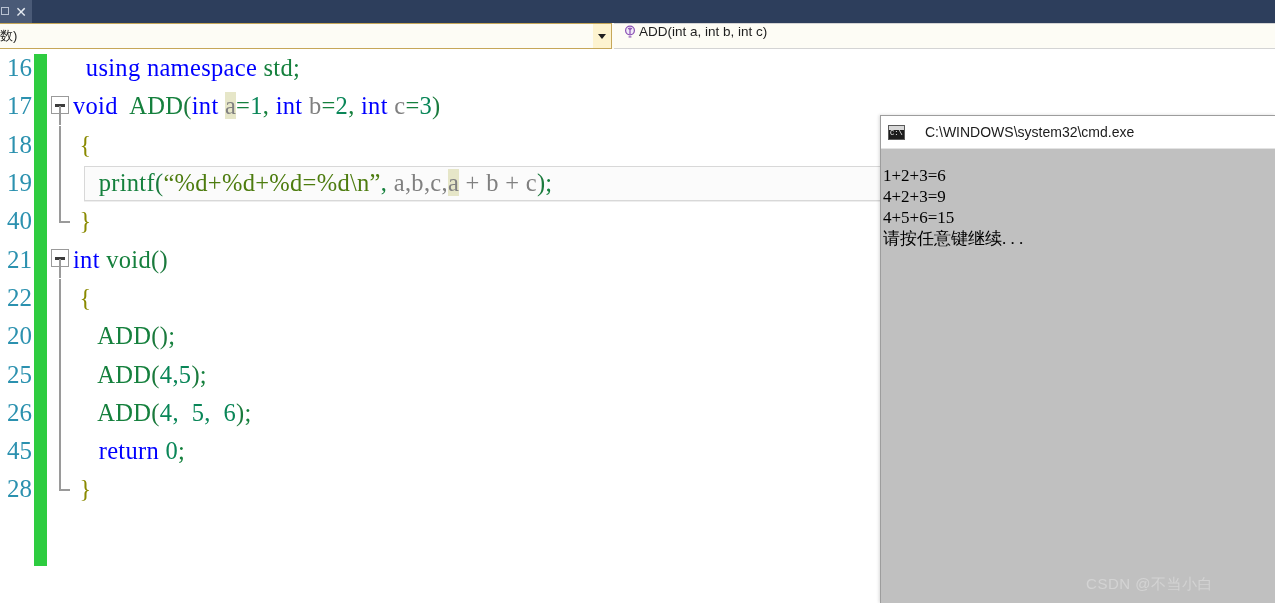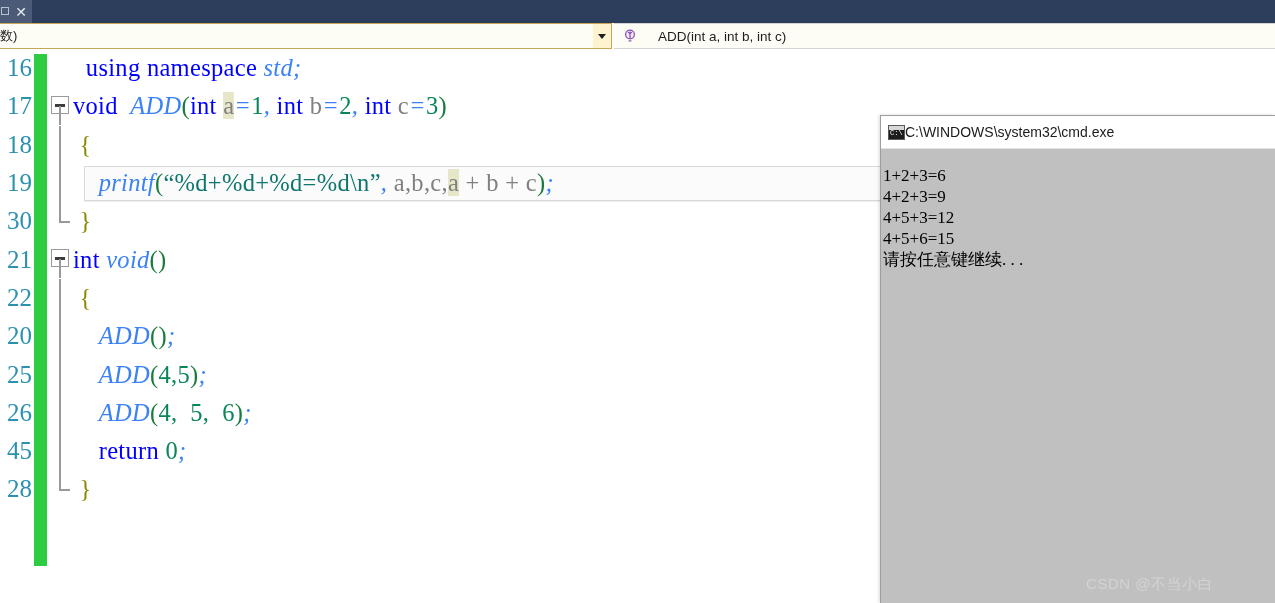--- a/index.html
+++ b/index.html
@@ -60,21 +60,21 @@
     width: 0; height: 0;
     border-left: 4px solid transparent;
     border-right: 4px solid transparent;
     border-top: 5px solid #1e1e1e;
   }
   .nav-combo-right {
     position: absolute; left: 614px; top: 0; width: 661px; height: 26px;
     background: #fdfcf5;
     border-top: 1px solid #d4d4d4;
     border-bottom: 1px solid #d4d4d4;
-    display: flex; align-items: center; gap: 20px;
+    display: flex; gap: 1px;
     padding-left: 8px;
   }
   .method-icon { width: 16px; height: 16px; flex: 0 0 16px; }
   .nav-combo-right .nav-text {
     font-size: 13.5px; color: #1e1e1e; white-space: nowrap;
     font-family: "Liberation Sans", sans-serif;
   }
 
   
   .editor {
@@ -131,40 +131,40 @@
     position: absolute; left: 84px; top: 2px;
     width: 1174px; height: 35px;
     background: #fbfbfb;
     border: 1px solid #d8d8d8;
     box-shadow: 0 1px 0 #eeeeee;
   }
   .line-19 .code-text { position: relative; z-index: 2; }
 
   
   .kw      { color: #0000ff; }
-  .plain   { color: #3b82f6; font-style: italic; }
+  .plain   { color: #15803d; }
   .paren   { color: #1b7a3d; }
   .num     { color: #098658; }
-  .str     { color: #0f766e; }
+  .str     { color: #4d7c0f; }
   .param   { color: #808080; }
   .brace   { color: #8a8a00; }
   .hl      { background: #e6e6c8; }
 
   
   .cmd-window {
     position: absolute; left: 880px; top: 115px;
     width: 395px; height: 488px;
     background: #c0c0c0;
     border: 1px solid #9d9d9d;
     border-right: none; border-bottom: none;
     box-shadow: -1px 0 3px rgba(0,0,0,0.15);
   }
   .cmd-title {
     height: 33px; background: #ffffff;
-    display: flex; align-items: center; gap: 0;
+    display: flex; align-items: center; gap: 20px;
     padding-left: 7px;
     border-bottom: 1px solid #e3e3e3;
   }
   .cmd-icon {
     width: 17px; height: 15px; flex: 0 0 17px;
     background: #1c1c1c; border: 1px solid #5a5a5a;
     position: relative; overflow: hidden;
   }
   .cmd-icon::before {
     content: ""; position: absolute; left: 0; top: 0;
@@ -254,21 +254,21 @@
         <div class="line line-19">
           <div class="current-line-box"></div>
           <span class="lnum">19</span>
           <span class="gutter-gap"></span>
           <span class="fold-zone">
             <span class="fold-vline"></span>
           </span>
           <span class="code-text">    <span class="plain">printf</span><span class="paren">(</span><span class="str">“%d+%d+%d=%d\n”</span><span class="plain">,</span><span class="plain"> </span><span class="param">a</span><span class="param">,</span><span class="param">b</span><span class="param">,</span><span class="param">c</span><span class="param">,</span><span class="param hl">a</span><span class="plain"> </span><span class="param">+</span><span class="plain"> </span><span class="param">b</span><span class="plain"> </span><span class="param">+</span><span class="plain"> </span><span class="param">c</span><span class="paren">)</span><span class="plain">;</span></span>
         </div>
         <div class="line">
-          <span class="lnum">30</span>
+          <span class="lnum">40</span>
           <span class="gutter-gap"></span>
           <span class="fold-zone">
             <span class="fold-end"></span>
           </span>
           <span class="code-text"> <span class="brace">}</span></span>
         </div>
         <div class="line">
           <span class="lnum">21</span>
           <span class="gutter-gap"></span>
           <span class="fold-zone">
@@ -329,20 +329,19 @@
   </div>
 
   <div class="cmd-window">
     <div class="cmd-title">
       <span class="cmd-icon"></span>
       <span class="cmd-title-text">C:\WINDOWS\system32\cmd.exe</span>
     </div>
     <div class="cmd-body" id="cmd-body">
         <div class="cmd-line">1+2+3=6</div>
         <div class="cmd-line">4+2+3=9</div>
-        <div class="cmd-line">4+5+3=12</div>
         <div class="cmd-line">4+5+6=15</div>
         <div class="cmd-line">请按任意键继续. . .</div>
       </div>
   </div>
 
   <div class="watermark">CSDN @不当小白</div>
 </div>
 
 </body></html>

